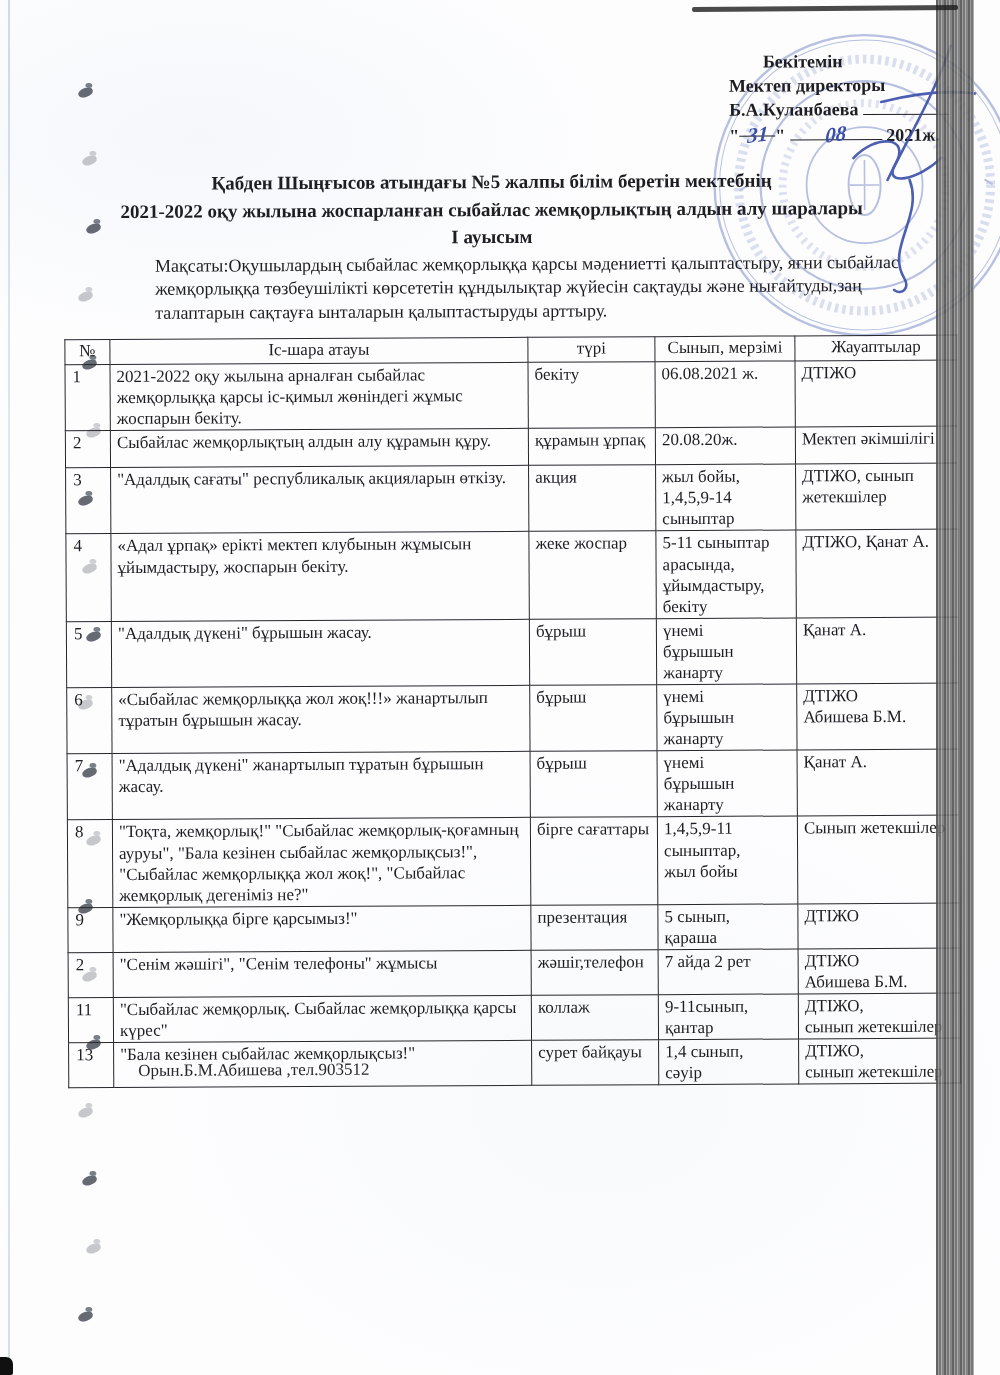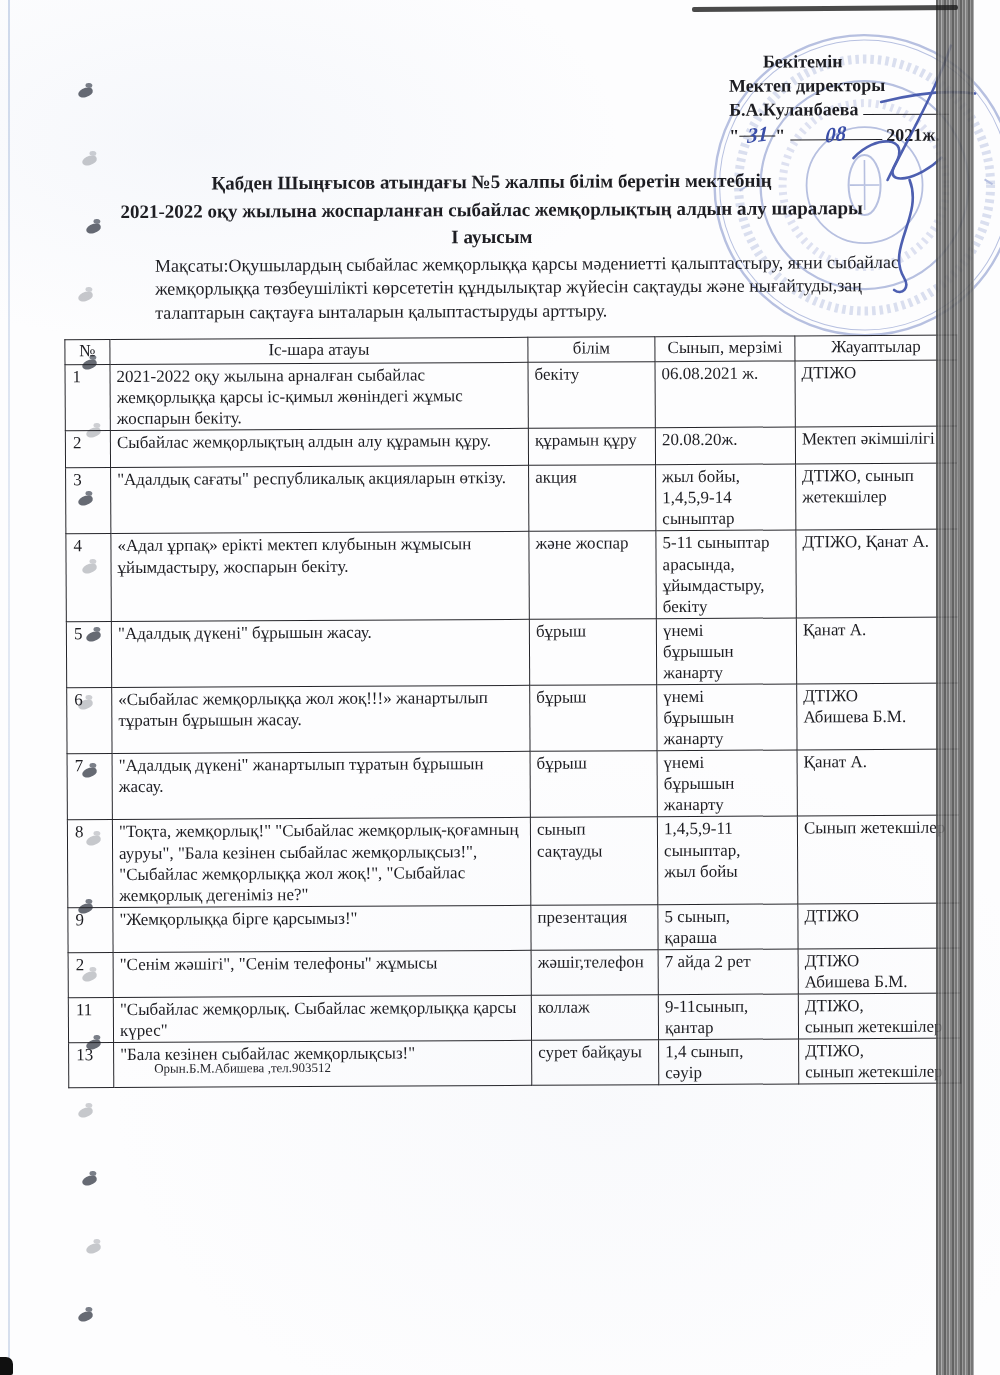--- a/index.html
+++ b/index.html
@@ -54,21 +54,21 @@
   .purpose{position:absolute;left:157px;top:253px;width:750px;font-size:18px;line-height:1.3;z-index:2;}
 
   
   table.plan{position:absolute;left:66px;top:337px;width:892px;border-collapse:collapse;
     font-size:17px;z-index:2;table-layout:fixed;}
   .plan th,.plan td{border:1.4px solid #26262b;vertical-align:top;padding:1px 6px;line-height:1.24;
     white-space:pre-line;overflow-wrap:anywhere;}
   .plan th{font-weight:normal;text-align:center;height:24px;padding:0 4px;}
   .plan td.col-no{padding-left:7px;}
 
-  .footer-note{position:absolute;left:152px;top:1059px;font-size:13px;z-index:2;color:#26262b;}
+  .footer-note{position:absolute;left:136px;top:1059px;font-size:17px;z-index:2;color:#26262b;}
 </style>
 </head>
 <body>
 
 <div class="paper"></div>
 <div class="left-edge-line"></div>
 <div id="smudges">
     <div class="smudge" style="left: 78px; top: 88px; opacity: 0.78;"></div>
     <div class="smudge" style="left: 82px; top: 156px; opacity: 0.28;"></div>
     <div class="smudge" style="left: 86px; top: 224px; opacity: 0.78;"></div>
@@ -142,53 +142,53 @@
       <col style="width:45px">
         <col style="width:418px">
         <col style="width:127px">
       <col style="width:140px">
         <col style="width:162px">
     </colgroup>
     <thead>
       <tr>
         <th>№</th>
         <th>Іс-шара атауы</th>
-        <th>білім</th>
+        <th>түрі</th>
         <th>Сынып, мерзімі</th>
         <th>Жауаптылар</th>
       </tr>
     </thead>
     <tbody>
         <tr style="height: 63px;">
           <td class="col-no">1</td>
           <td>2021-2022 оқу жылына арналған сыбайлас жемқорлыққа қарсы іс-қимыл жөніндегі жұмыс жоспарын бекіту.</td>
           <td>бекіту</td>
           <td>06.08.2021 ж.</td>
           <td>ДТІЖО</td>
         </tr>
         <tr style="height: 37px;">
           <td class="col-no">2</td>
           <td>Сыбайлас жемқорлықтың алдын  алу құрамын құру.</td>
-          <td>құрамын құру</td>
+          <td>құрамын ұрпақ</td>
           <td>20.08.20ж.</td>
           <td>Мектеп әкімшілігі</td>
         </tr>
         <tr style="height: 66px;">
           <td class="col-no">3</td>
           <td>"Адалдық сағаты"  республикалық акцияларын өткізу.</td>
           <td>акция</td>
           <td>жыл бойы,
 1,4,5,9-14
 сыныптар</td>
           <td>ДТІЖО, сынып жетекшілер</td>
         </tr>
         <tr style="height: 82px;">
           <td class="col-no">4</td>
           <td>«Адал ұрпақ» ерікті мектеп клубынын  жұмысын ұйымдастыру, жоспарын бекіту.</td>
-          <td>және жоспар</td>
+          <td>жеке жоспар</td>
           <td>5-11 сыныптар
 арасында,
 ұйымдастыру,
 бекіту</td>
           <td>ДТІЖО, Қанат А.</td>
         </tr>
         <tr style="height: 62px;">
           <td class="col-no">5</td>
           <td>"Адалдық  дүкені"  бұрышын жасау.</td>
           <td>бұрыш</td>
@@ -212,21 +212,21 @@
           <td>"Адалдық  дүкені" жанартылып тұратын бұрышын жасау.</td>
           <td>бұрыш</td>
           <td>үнемі
 бұрышын
 жанарту</td>
           <td>Қанат А.</td>
         </tr>
         <tr style="height: 85px;">
           <td class="col-no">8</td>
           <td>"Тоқта, жемқорлық!" "Сыбайлас жемқорлық-қоғамның ауруы", "Бала кезінен сыбайлас жемқорлықсыз!", "Сыбайлас жемқорлыққа жол жоқ!", "Сыбайлас жемқорлық дегеніміз не?"</td>
-          <td>сынып сақтауды</td>
+          <td>бірге сағаттары</td>
           <td>1,4,5,9-11
 сыныптар,
 жыл бойы</td>
           <td>Сынып жетекшілер</td>
         </tr>
         <tr style="height: 43px;">
           <td class="col-no">9</td>
           <td>"Жемқорлыққа бірге қарсымыз!"</td>
           <td>презентация</td>
           <td>5 сынып,

